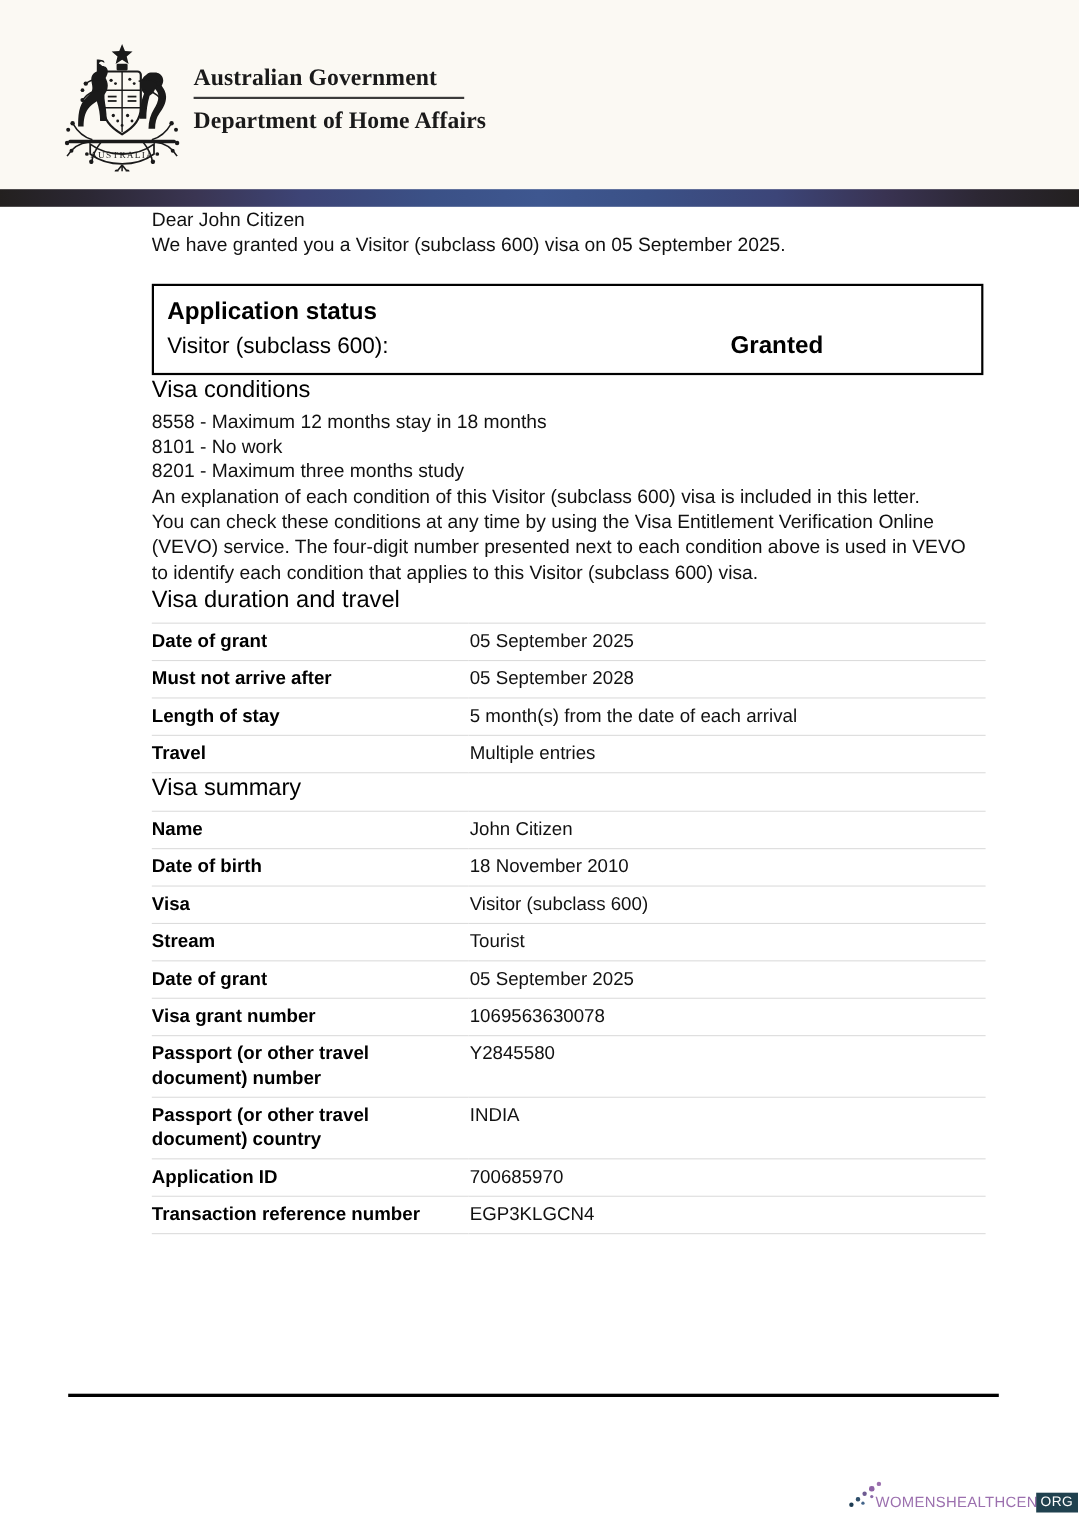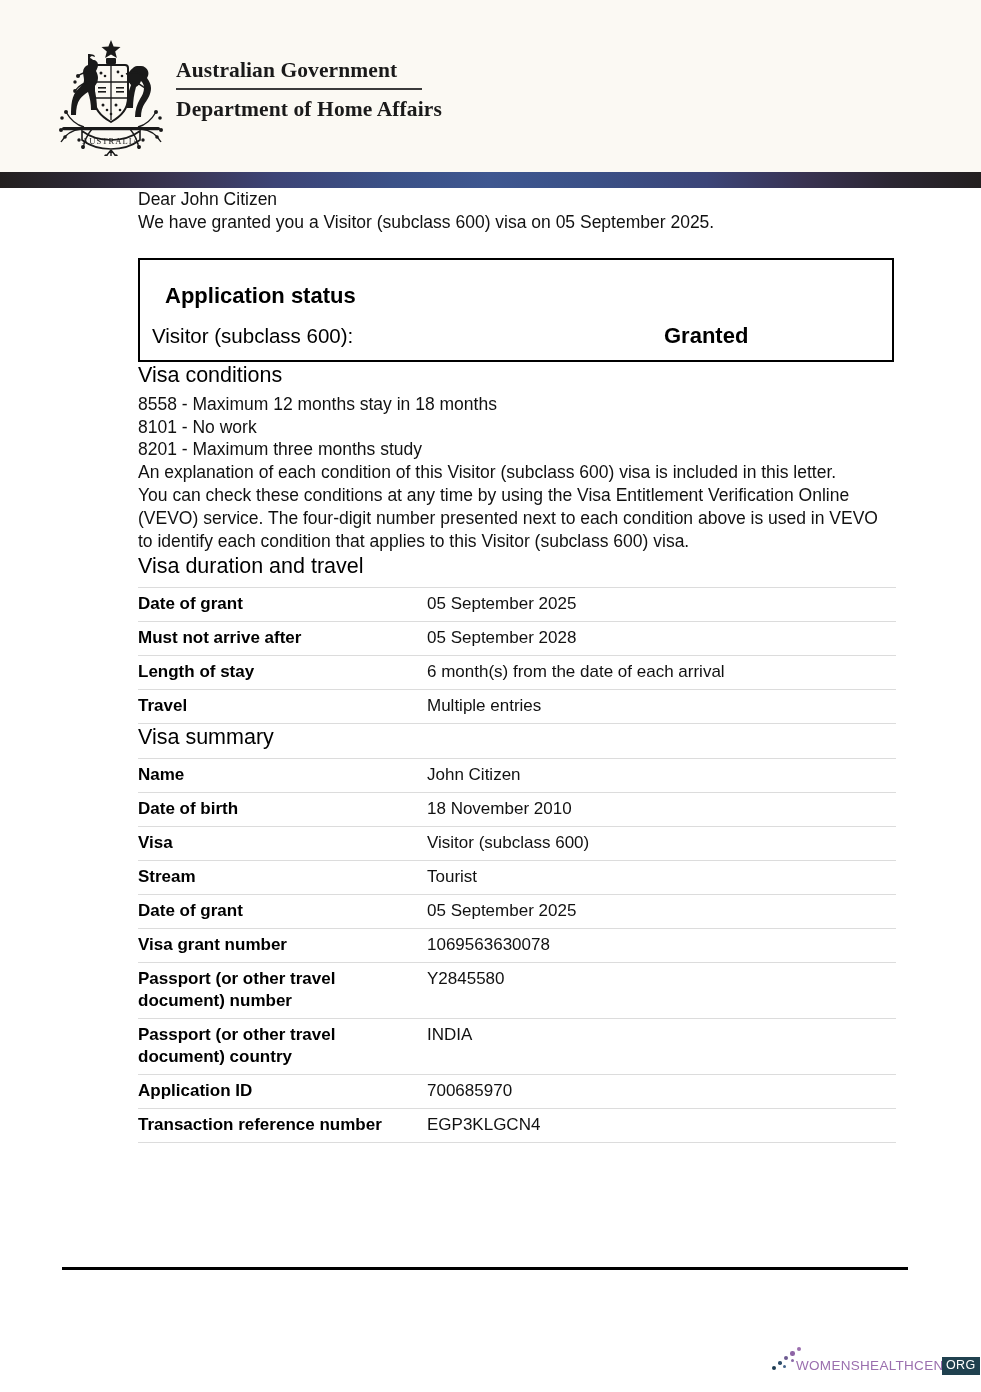--- a/index.html
+++ b/index.html
@@ -115,21 +115,21 @@
     margin-top: 24px;
     width: 756px;
     box-sizing: border-box;
     border: 2.5px solid #000;
     padding: 9px 12px 11px 12px;
   }
   .status-title {
     font-size: 22px;
     font-weight: bold;
     line-height: 28px;
-    margin: 13px;
+    margin: 0;
   }
   .status-row {
     display: flex;
     align-items: baseline;
     margin-top: 4px;
   }
   .status-subclass {
     font-size: 20.5px;
     line-height: 26px;
     flex: 0 0 512px;
@@ -370,21 +370,21 @@
         <tr>
           <td class="k">Date of grant</td>
           <td class="v">05 September 2025</td>
         </tr>
         <tr>
           <td class="k">Must not arrive after</td>
           <td class="v">05 September 2028</td>
         </tr>
         <tr>
           <td class="k">Length of stay</td>
-          <td class="v">6 month(s) from the date of each arrival</td>
+          <td class="v">5 month(s) from the date of each arrival</td>
         </tr>
         <tr>
           <td class="k">Travel</td>
           <td class="v">Multiple entries</td>
         </tr>
       </tbody>
     </table>
 
     <h2 class="sect sect-summary">Visa summary</h2>
     <table class="kv tbl-summary">

